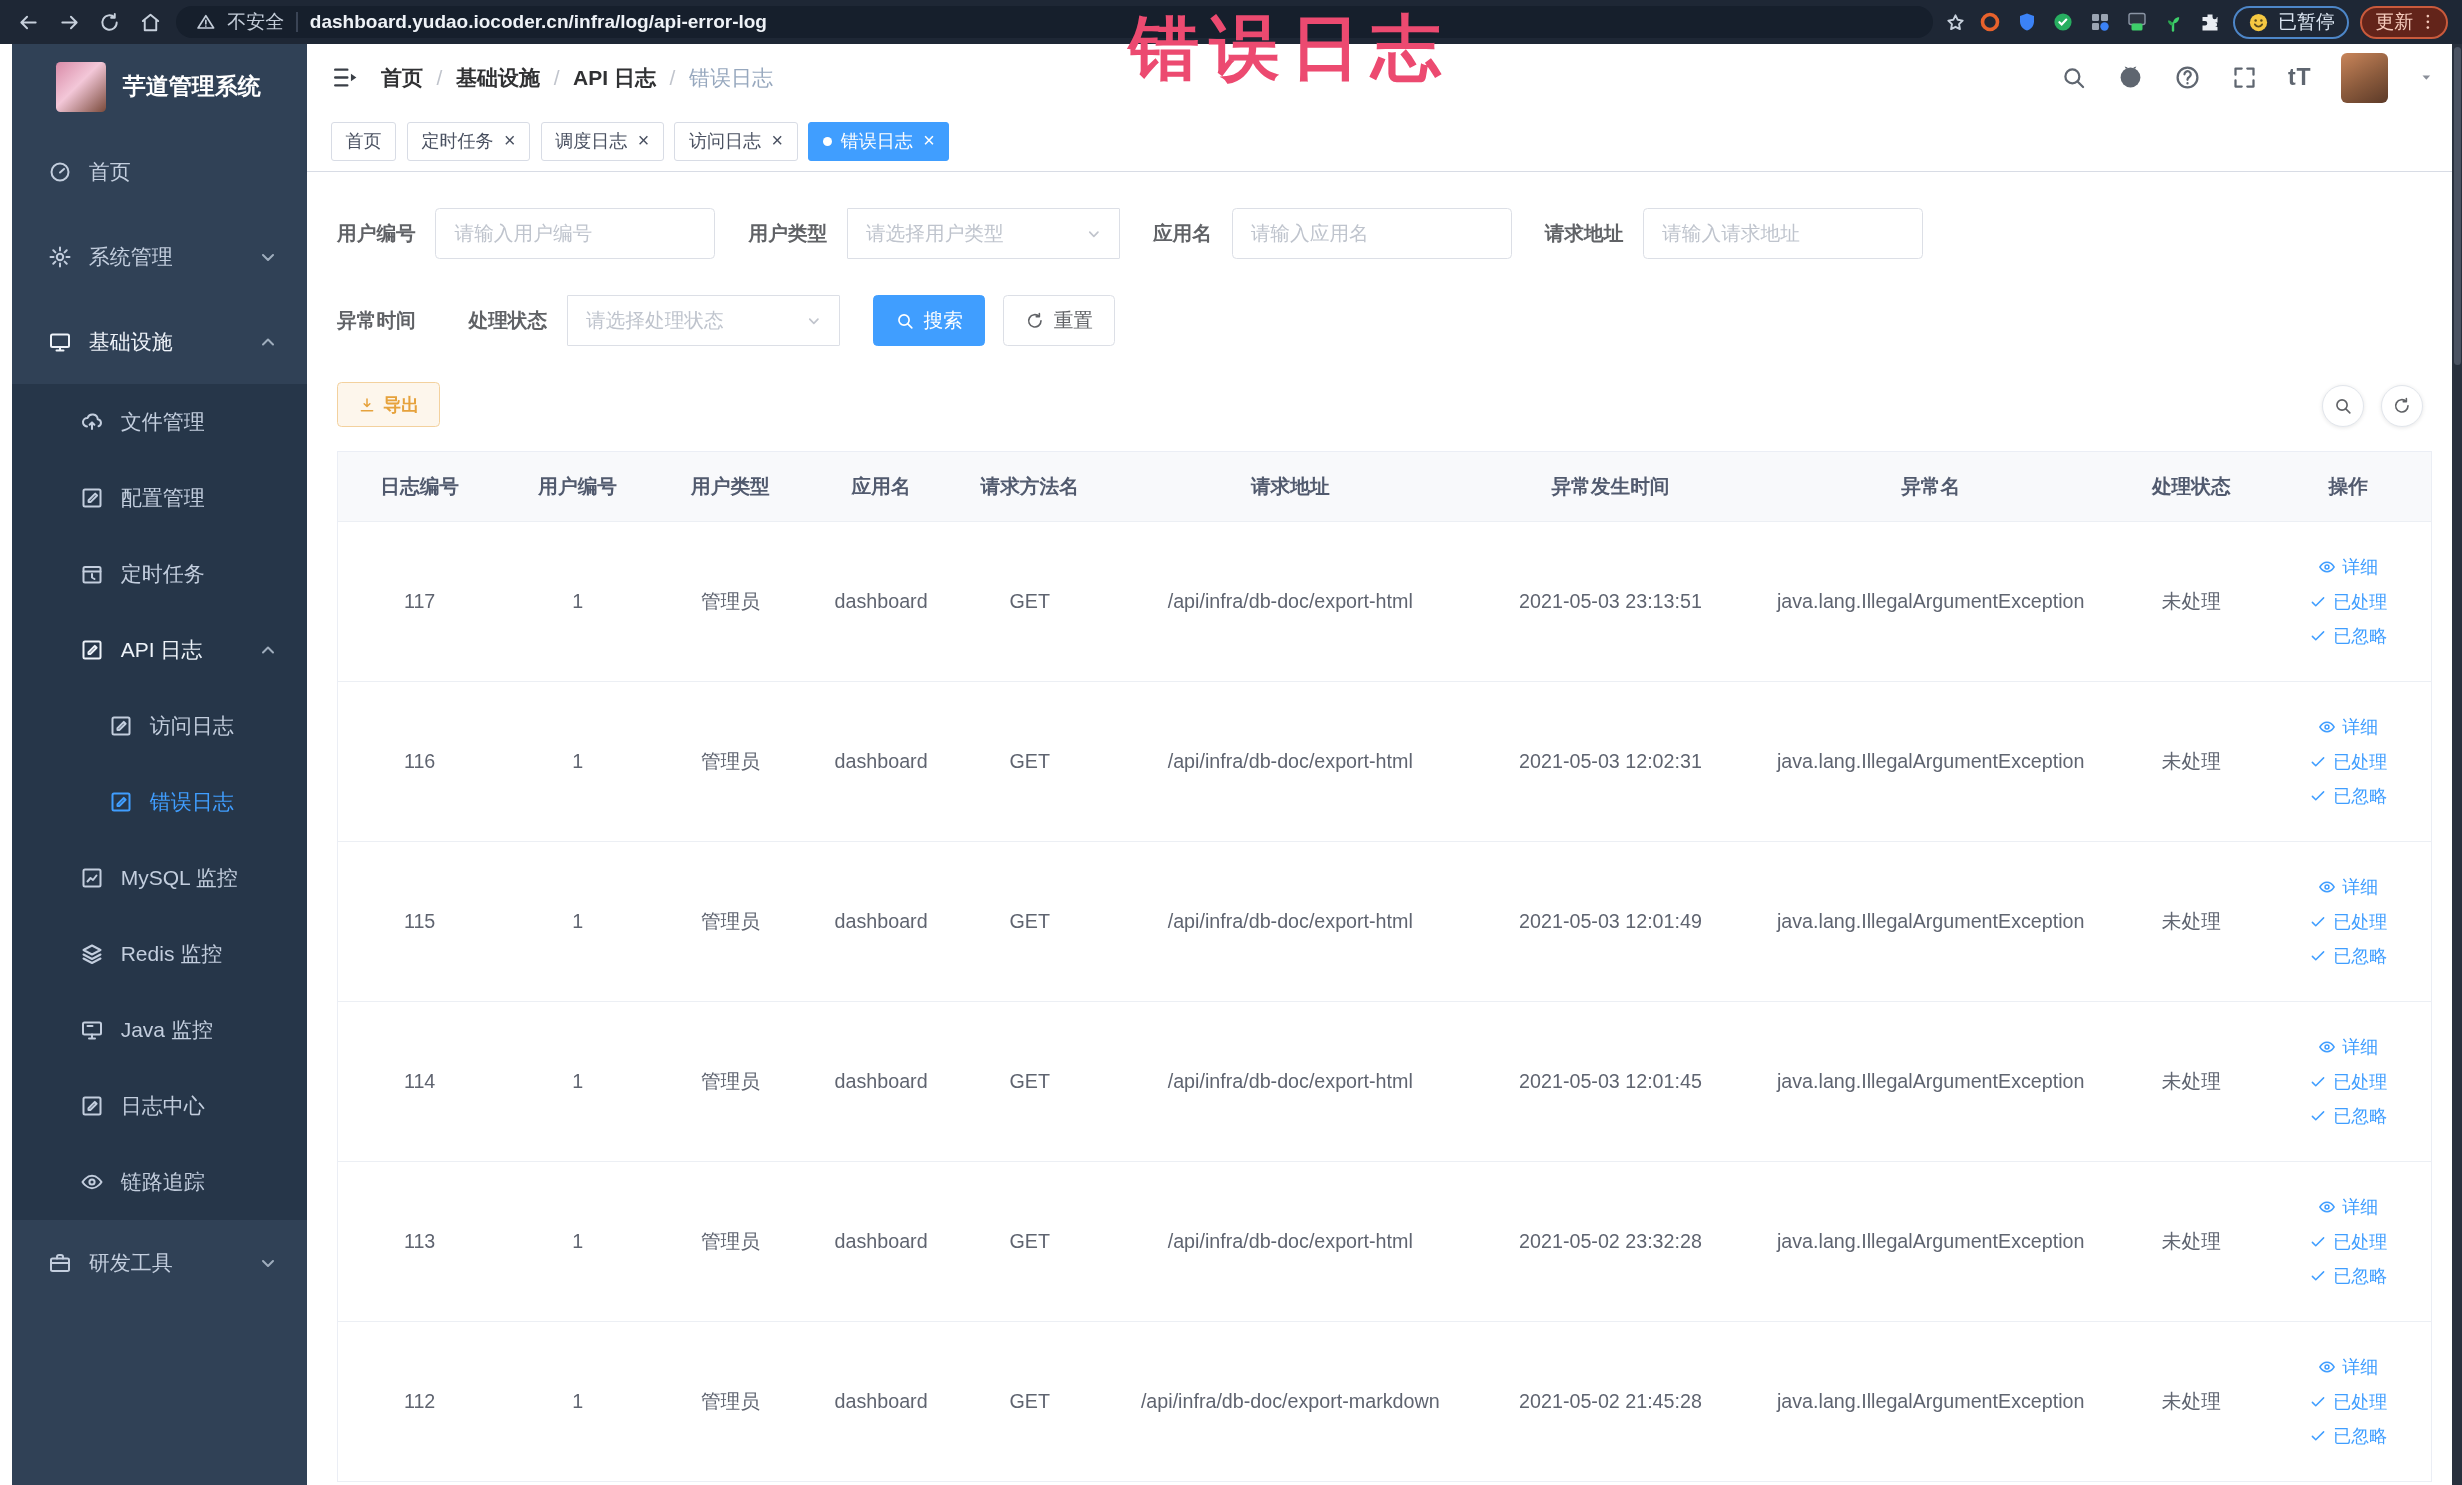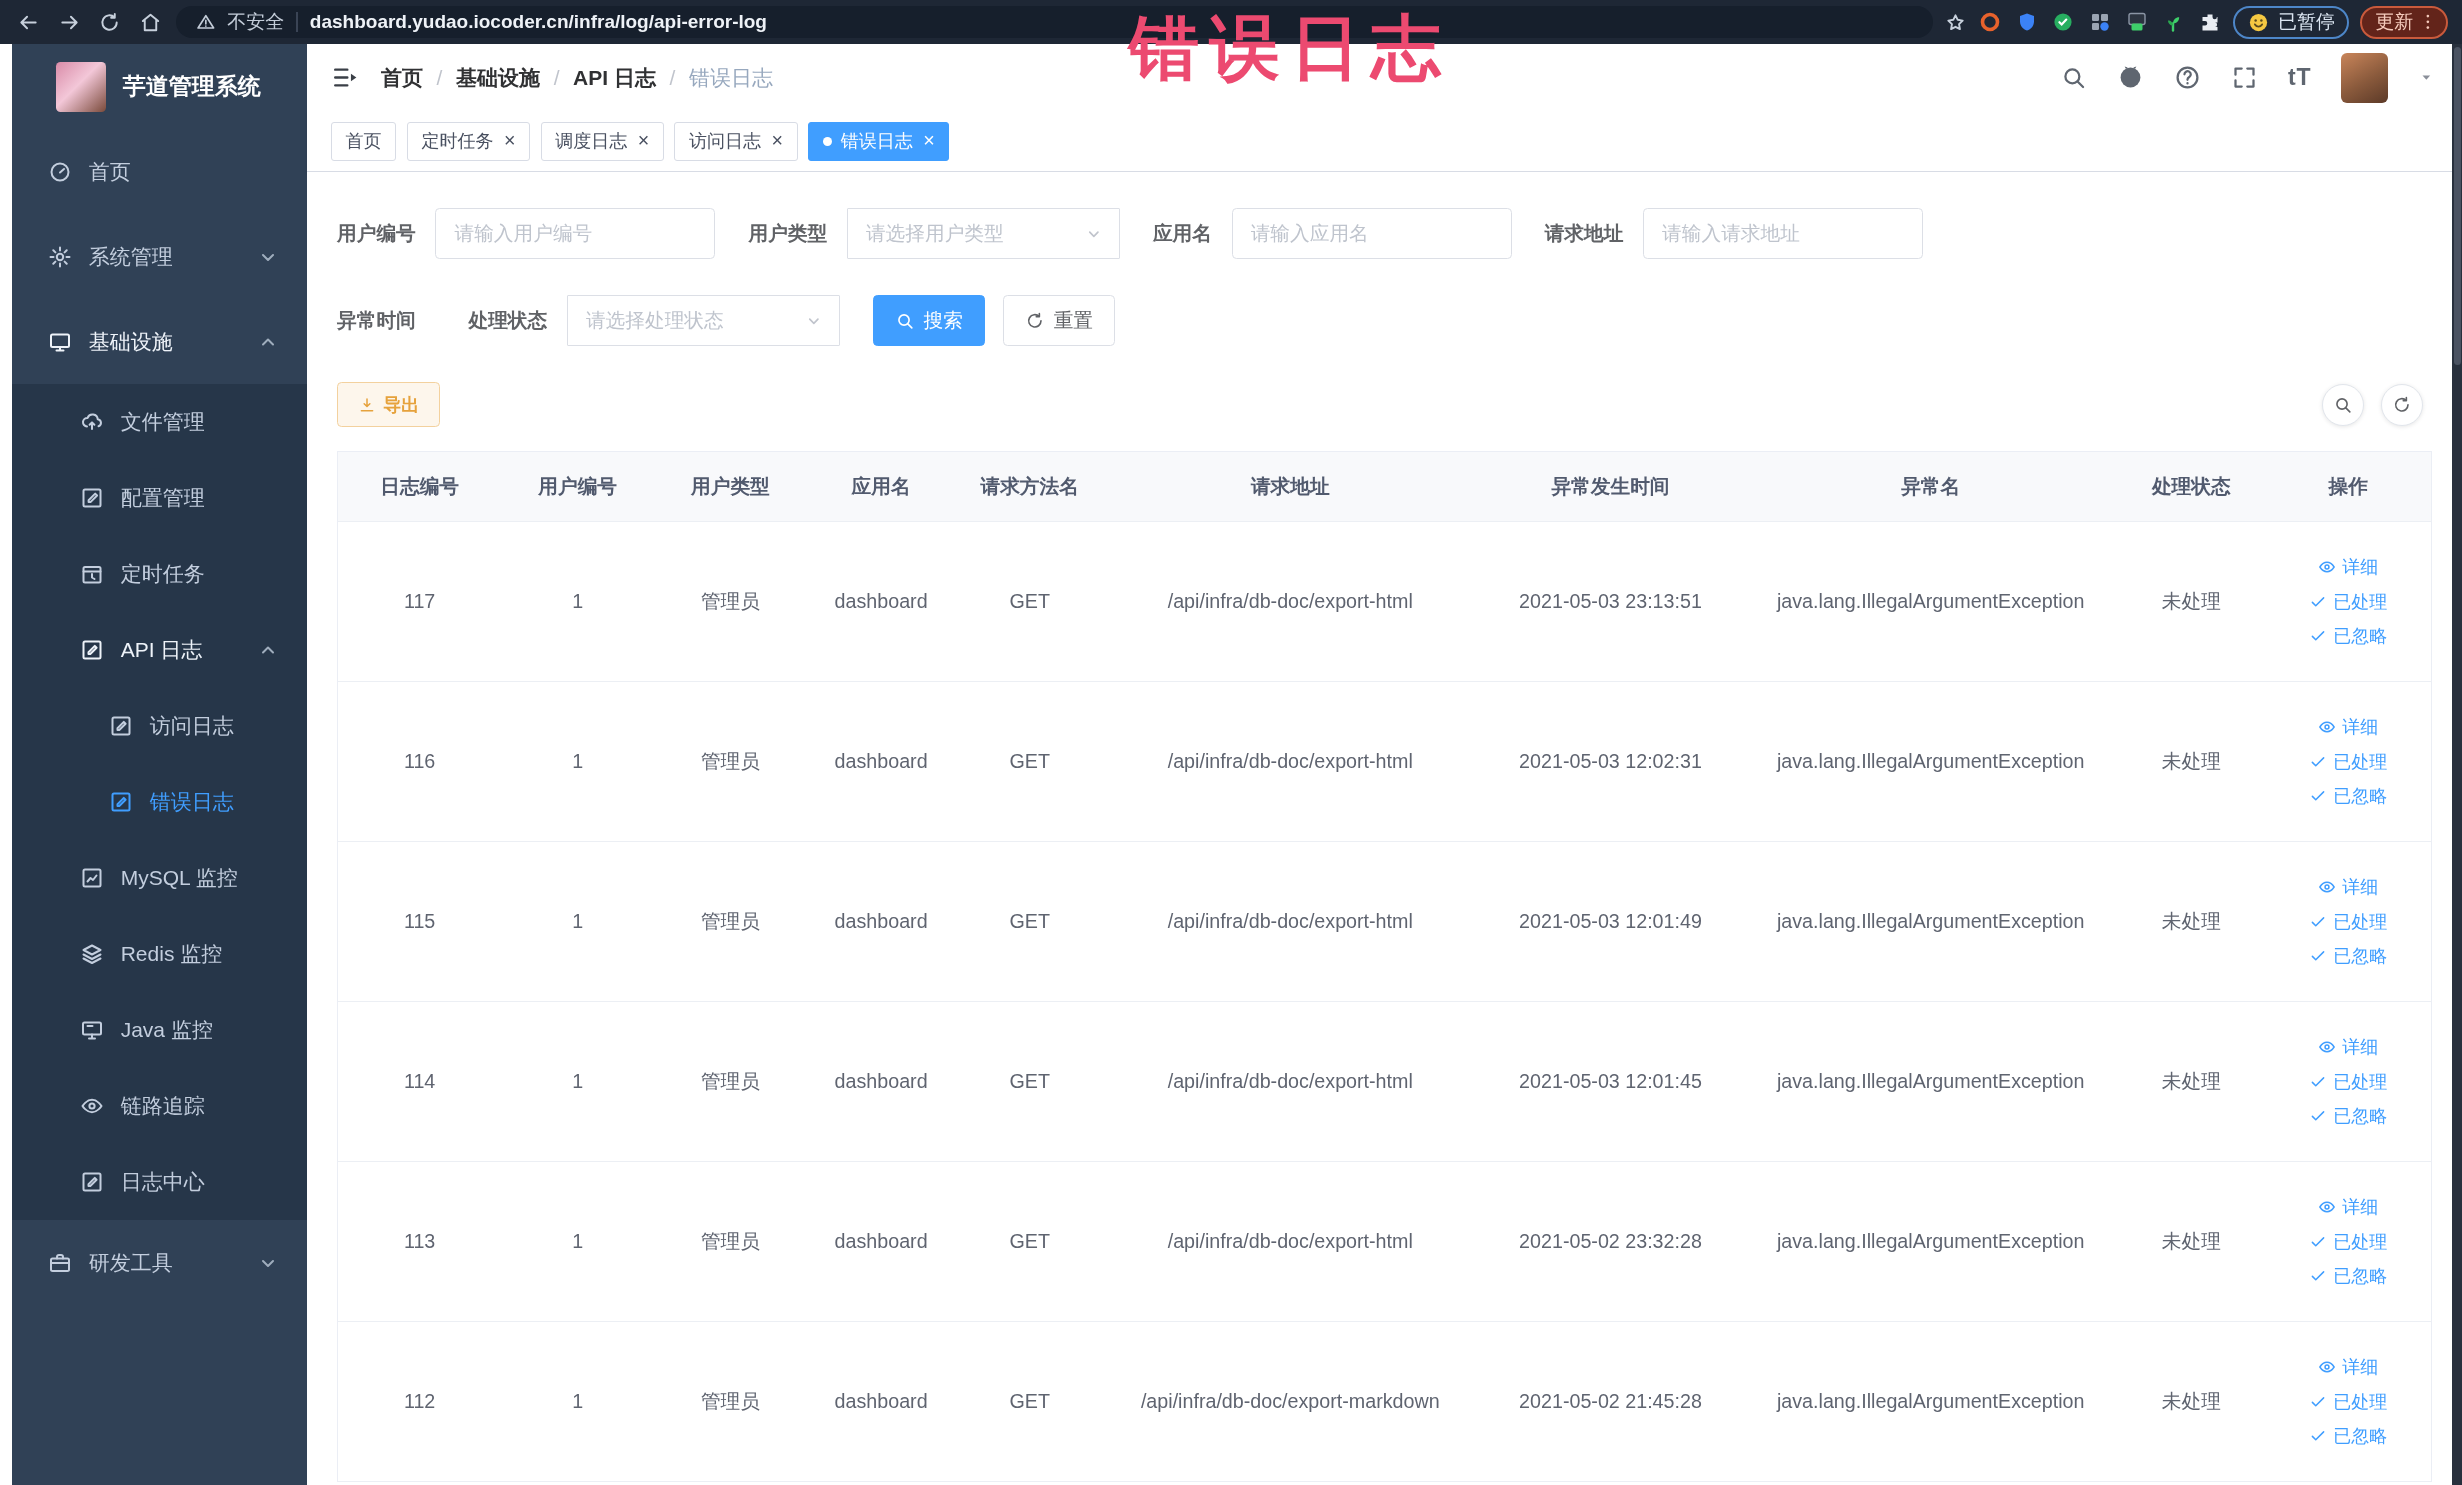--- a/index.html
+++ b/index.html
@@ -83,21 +83,21 @@
   .f-date .ic { color:#c0c4cc; } .f-date .ic svg { width:21px; height:21px; }
   .f-date input { border:none; outline:none; width:114px; font-size:19px; color:#606266; font-family:inherit; text-align:center; }
   .f-date input::placeholder { color:#bfc4cd; }
   .f-date .sep { color:#bfc4cd; font-size:19px; }
   .btn { height:51px; border-radius:4.5px; display:inline-flex; align-items:center; gap:9px; padding:0 21px;
     font-size:19.7px; cursor:pointer; border:1.5px solid transparent; }
   .btn .ic svg { width:19.7px; height:19.7px; }
   .btn-primary { background:#409eff; color:#fff; border-color:#409eff; }
   .btn-plain { background:#fff; color:#606266; border-color:#dcdfe6; margin-left:18px; }
 
-  .toolbar-row { margin-top:36px; display:flex; align-items:center; }
+  .toolbar-row { margin-top:36px; display:flex; align-items:flex-end; }
   .btn-export { height:45px; padding:0 19.7px; background:#fdf6ec; border:1.5px solid #f3d19e; color:#e6a23c;
     font-size:18px; font-weight:bold; border-radius:4.5px; display:inline-flex; align-items:center; gap:7.6px; cursor:pointer; }
   .btn-export .ic svg { width:18px; height:18px; }
   .tool-right { margin-left:auto; display:flex; align-items:center; gap:16.7px; padding-right:9px; }
   .circle-btn { width:42px; height:42px; border-radius:50%; background:#fff; border:1.5px solid #e2e6ec;
     box-shadow:0 0.8px 4.5px rgba(0,0,0,.10); display:flex; align-items:center; justify-content:center; color:#606266; cursor:pointer; }
   .circle-btn svg { width:19.7px; height:19.7px; }
 
   
   .table-wrap { margin-top:24px; border:0.8px solid #ebeef5; border-bottom:none; }
@@ -357,34 +357,34 @@
             <svg viewBox="0 0 24 24" fill="none" stroke="currentColor" stroke-width="2" stroke-linecap="round" stroke-linejoin="round">
               <rect x="3" y="4.5" width="18" height="12" rx="1.5"></rect>
               <path d="M9 20.5h6M12 16.5v4M7.5 8h5"></path>
             </svg>
           </span>
           <span class="mi-label">Java 监控</span>
         </div>
         <div class="menu-item level-2">
           <span class="icon">
             <svg viewBox="0 0 24 24" fill="none" stroke="currentColor" stroke-width="2" stroke-linecap="round" stroke-linejoin="round">
+              <rect x="3.5" y="3.5" width="17" height="17" rx="1.5"></rect>
+              <path d="M14.8 7.9l1.8 1.8-6.3 6.3H8.5v-1.8z"></path>
+            </svg>
+          </span>
+          <span class="mi-label">日志中心</span>
+        </div>
+        <div class="menu-item level-2">
+          <span class="icon">
+            <svg viewBox="0 0 24 24" fill="none" stroke="currentColor" stroke-width="2" stroke-linecap="round" stroke-linejoin="round">
               <path d="M2.5 12S6.5 5.8 12 5.8 21.5 12 21.5 12 17.5 18.2 12 18.2 2.5 12 2.5 12z"></path>
               <circle cx="12" cy="12" r="2.6"></circle>
             </svg>
           </span>
           <span class="mi-label">链路追踪</span>
-        </div>
-        <div class="menu-item level-2">
-          <span class="icon">
-            <svg viewBox="0 0 24 24" fill="none" stroke="currentColor" stroke-width="2" stroke-linecap="round" stroke-linejoin="round">
-              <rect x="3.5" y="3.5" width="17" height="17" rx="1.5"></rect>
-              <path d="M14.8 7.9l1.8 1.8-6.3 6.3H8.5v-1.8z"></path>
-            </svg>
-          </span>
-          <span class="mi-label">日志中心</span>
         </div>
         <div class="menu-item level-1">
           <span class="icon">
             <svg viewBox="0 0 24 24" fill="none" stroke="currentColor" stroke-width="2" stroke-linecap="round" stroke-linejoin="round">
               <rect x="3" y="7.5" width="18" height="12.5" rx="1.5"></rect>
               <path d="M9 7.5V6a2 2 0 0 1 2-2h2a2 2 0 0 1 2 2v1.5M3 12h18"></path>
             </svg>
           </span>
           <span class="mi-label">研发工具</span>
           <span class="mi-chevron icon">

